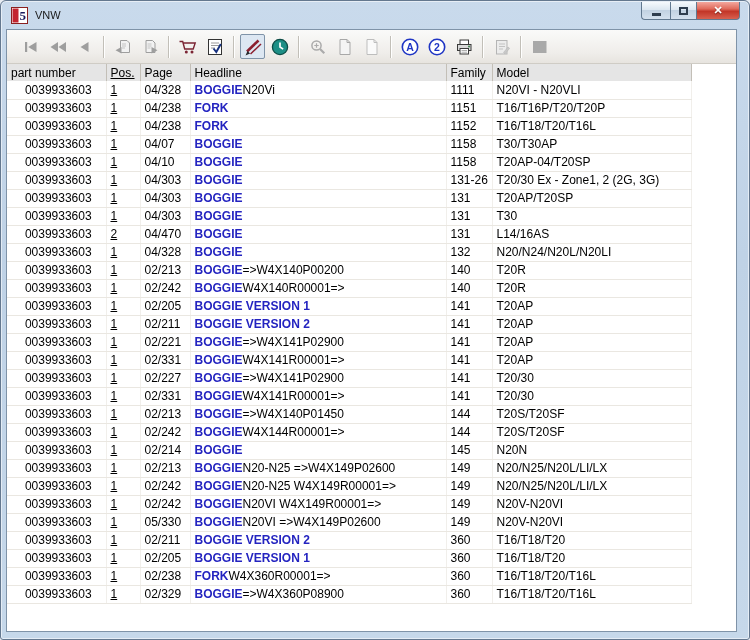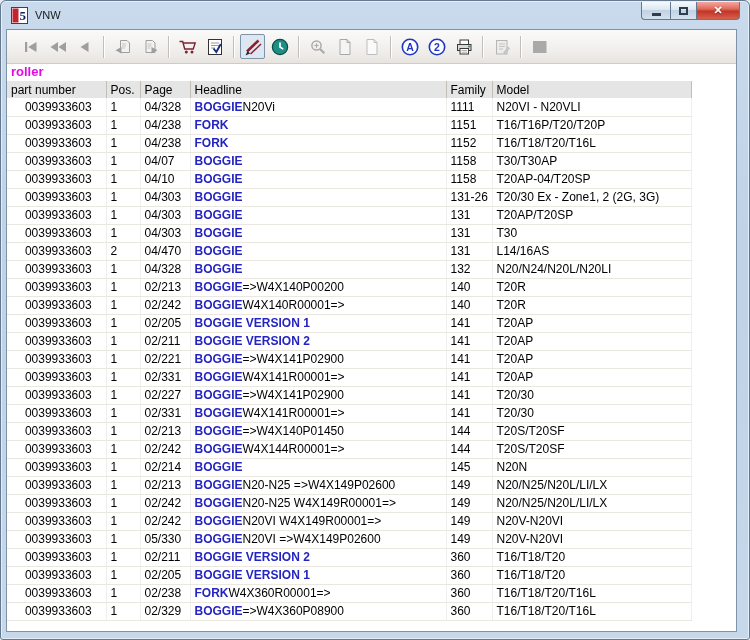--- a/index.html
+++ b/index.html
@@ -76,21 +76,21 @@
   .grid th{
     background:#e5e5e5; text-align:left; font-weight:normal; font-size:12px;
     height:17px; padding:0 0 0 4px; border-right:1px solid #c3bfb7;
     white-space:nowrap; overflow:hidden;
   }
   .grid td{
     font-size:12px; height:18px; padding:0 0 0 4px;
     border-bottom:1px solid #eae7e1; border-right:1px solid #f1efeb;
     white-space:nowrap; overflow:hidden; color:#000;
   }
-  .col-part{ width:99px;text-align:center; } .col-pos{ width:34px; } .col-page{ width:50px; }
+  .col-part{ width:99px;text-align:center; } .col-pos{ width:34px;text-decoration:underline; } .col-page{ width:50px; }
   .col-headline{ width:256px;margin-top:24px; } .col-family{ width:46px; } .col-model{ width:199px; }
   a.hl{ color:#2424c0; text-decoration:none; cursor:pointer;font-weight:bold; }
 </style>
 </head>
 <body>
 
 <div class="window">
 
   <div class="titlebar">
     <span class="app-icon">
@@ -262,21 +262,20 @@
         <span class="tb-sep"></span>
         <button class="tb-btn">
           <span class="tb-ic">
             <svg width="20" height="20" viewBox="0 0 20 20">
               <rect x="3" y="4" width="13.5" height="12" fill="#a9a9a9"></rect>
             </svg>
           </span>
         </button>
       </div>
 
-    <div class="search-term">roller</div>
 
     <table class="grid">
       <thead>
           <tr id="thead-row">
             <th class="col-part">part number</th>
             <th class="col-pos">Pos.</th>
             <th class="col-page">Page</th>
             <th class="col-headline">Headline</th>
             <th class="col-family">Family</th>
             <th class="col-model">Model</th>

